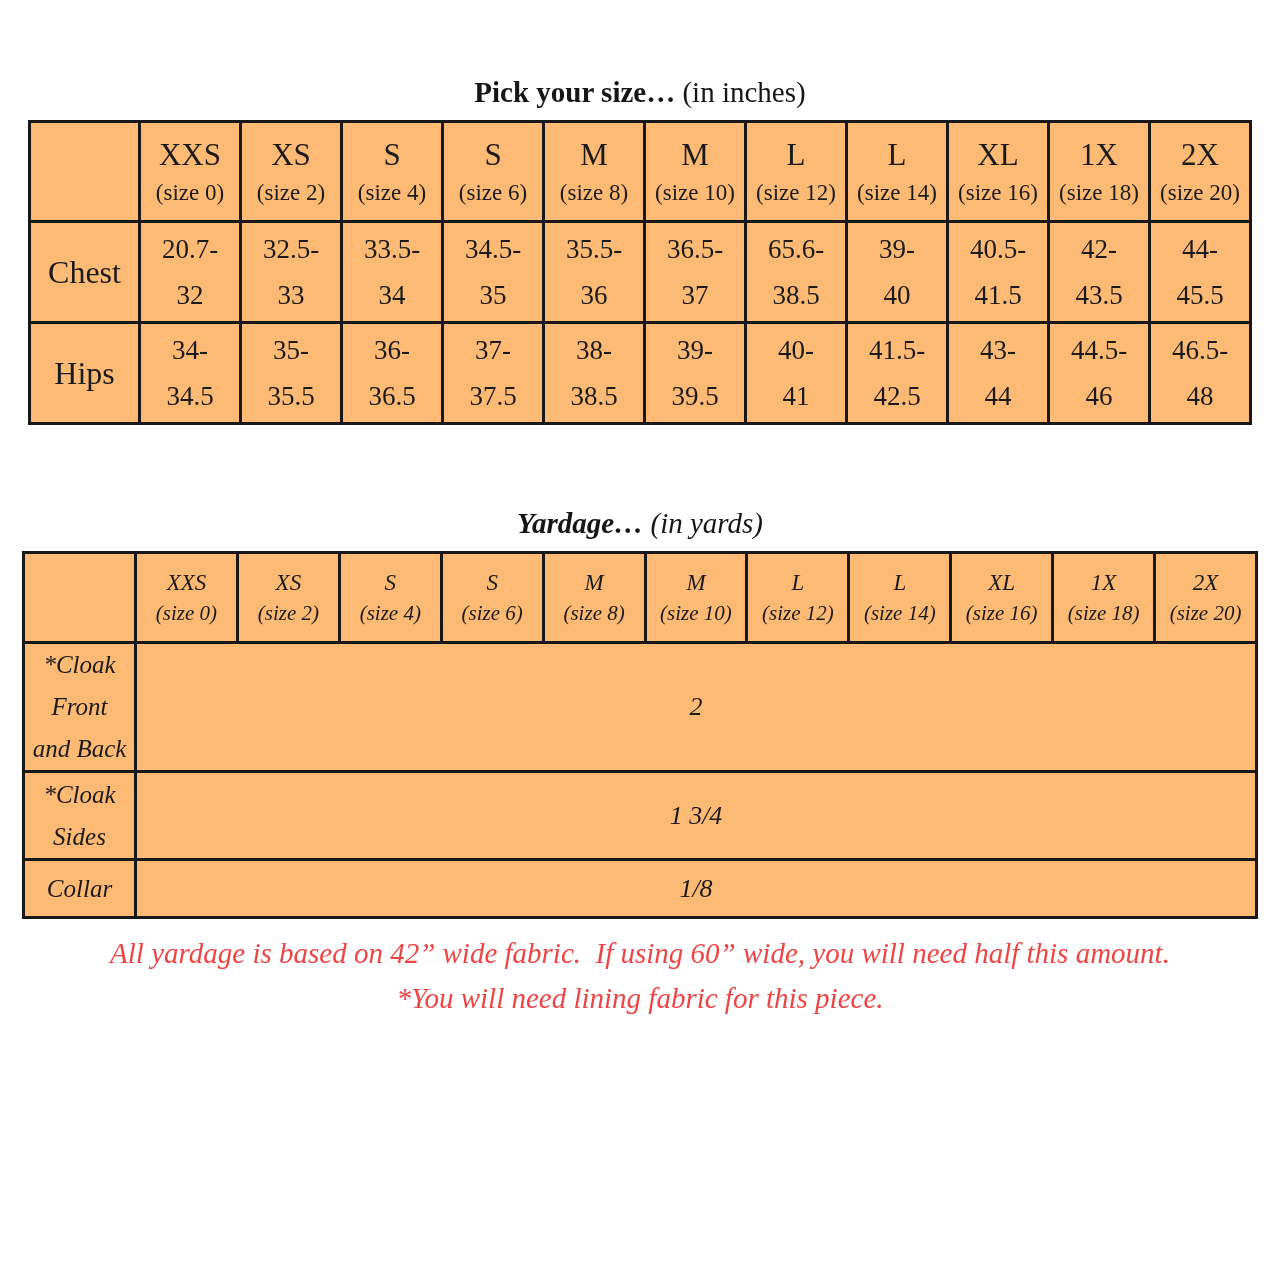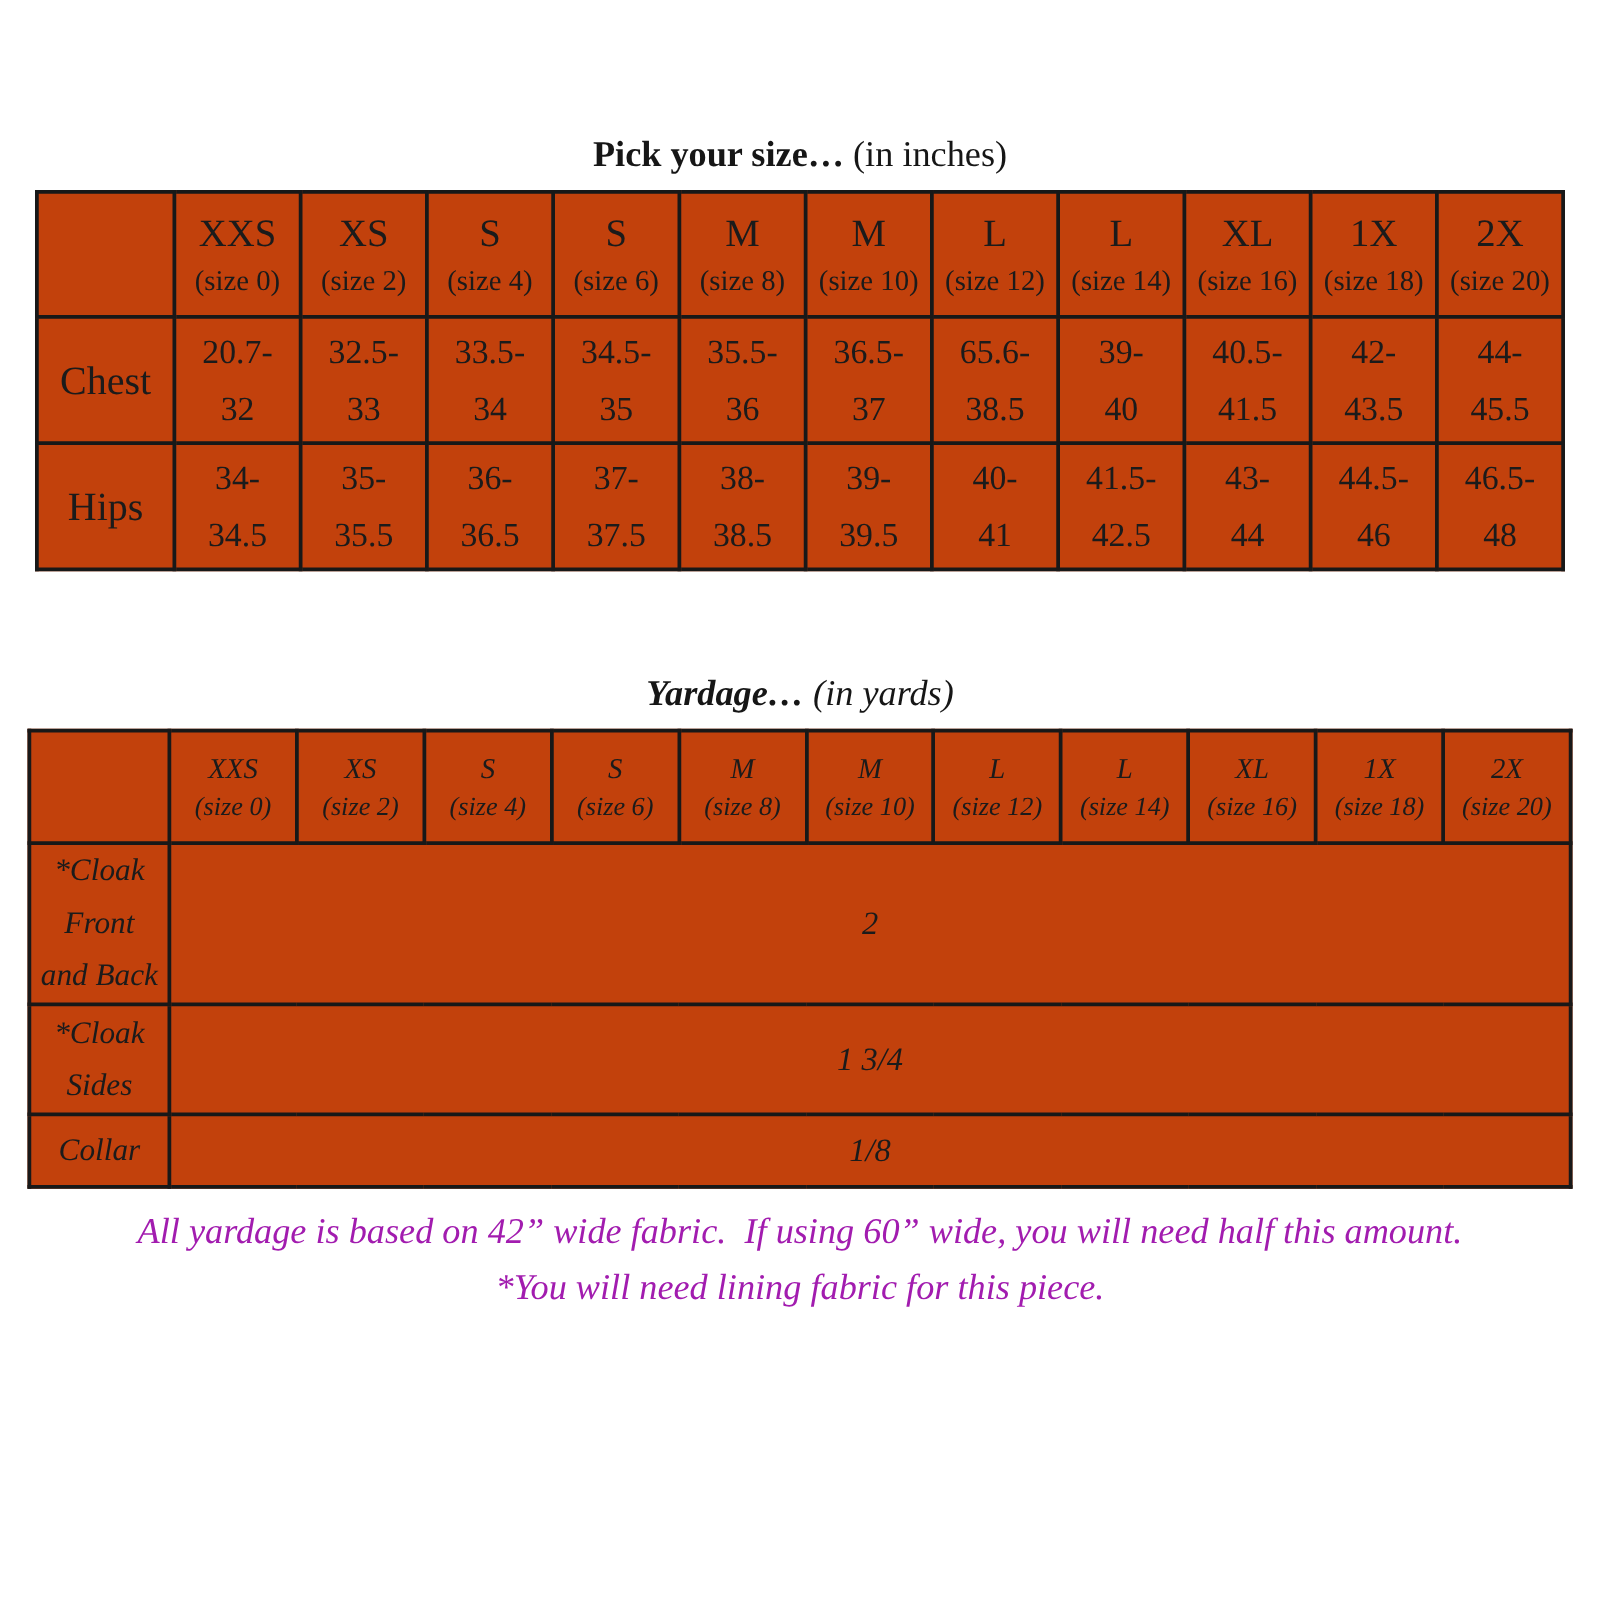--- a/index.html
+++ b/index.html
@@ -1,25 +1,25 @@
 <!DOCTYPE html>
 <html><head>
 <meta charset="utf-8">
 <style>
   html, body { margin:0; padding:0; }
   body {
     width:1280px; height:1280px; background:#ffffff; overflow:hidden;
     font-family:"Liberation Serif", serif; color:#1b1b1b;
   }
-  .page { padding-top:106px; }
+  .page { padding-top:74px; }
 
   .tbl-title { text-align:center; font-size:29px; line-height:36px; margin-bottom:10px; color:#161616; }
   .tbl-title .b { font-weight:bold; }
 
-  table { border-collapse:collapse; table-layout:fixed; margin:0 auto; background:#c2410c; }
+  table { border-collapse:collapse; table-layout:fixed; margin:0 auto; background:#fdba74; }
   th, td { border:3px solid #181818; text-align:center; vertical-align:middle; padding:0; font-weight:normal; }
 
   
   .t1 { width:1224px; }
   .t1 thead tr { height:100px; }
   .t1 tbody tr { height:101px; }
   .t1 .sz  { font-size:31px; line-height:34px; }
   .t1 .sub { font-size:23px; line-height:26px; margin-top:8px; }
   .t1 tbody th { font-size:32px; }
   .t1 tbody td { font-size:27px; line-height:46px; white-space:pre-line; }
@@ -30,21 +30,21 @@
   .t2 thead tr { height:90px; }
   .t2 .sz  { font-size:23px; line-height:26px; }
   .t2 .sub { font-size:21px; line-height:24px; margin-top:5px; }
   .t2 tbody th { font-size:25px; line-height:42px; white-space:pre-line; }
   .t2 tbody td { font-size:26px; }
   .t2 .row-a { height:125px; }
   .t2 .row-b { height:88px; }
   .t2 .row-c { height:58px; }
 
   
-  .footnotes { margin-top:12px; text-align:center; font-style:italic; font-size:29px; color:#a21caf; }
+  .footnotes { margin-top:12px; text-align:center; font-style:italic; font-size:29px; color:#ef4444; }
   .footnotes .fn { line-height:45px; white-space:pre-wrap; }
 </style>
 </head>
 <body>
 
 <div class="page">
 
   <div class="tbl-title">
     <span class="b">Pick your size…</span><span> (in inches)</span>
   </div>

